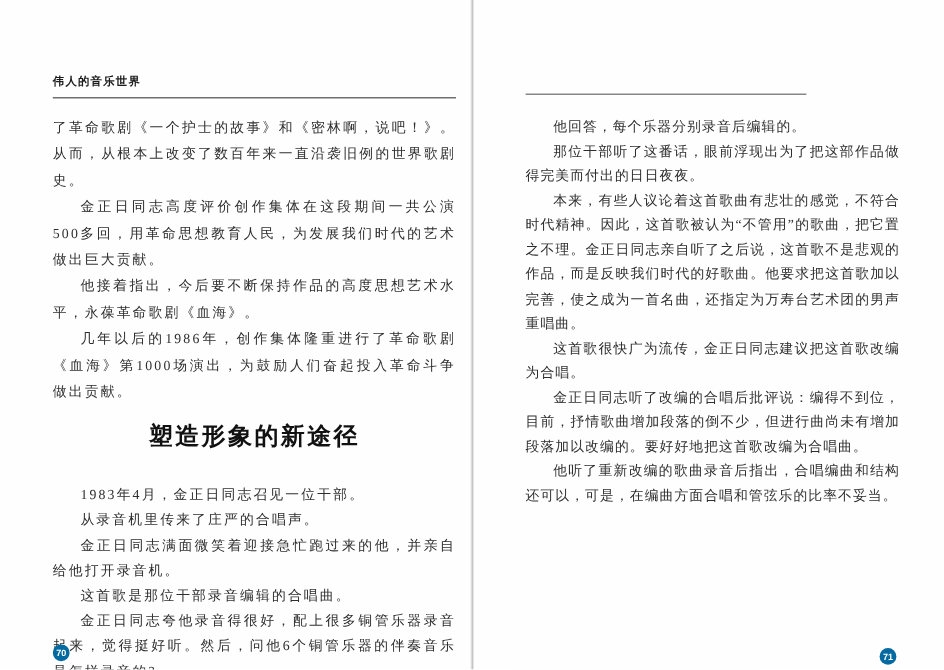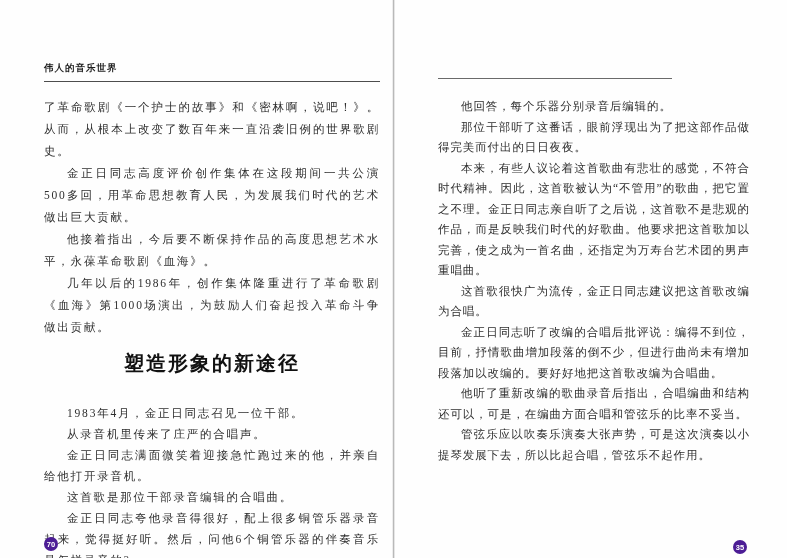--- a/index.html
+++ b/index.html
@@ -52,21 +52,21 @@
     margin:12px 0 26px 0;
     font-size:20px;font-weight:bold;color:#111;
     text-align:center;letter-spacing:2px;
     font-family:Liberation Mono, monospace;
   }
 
   
   .page-num{
     position:absolute;
     width:14px;height:14px;border-radius:50%;
-    background:#4c1d95;color:#ffffff;
+    background:#0369a1;color:#ffffff;
     font-size:7.5px;font-weight:bold;
     display:flex;align-items:center;justify-content:center;
     font-family:"Liberation Sans","DejaVu Sans",sans-serif;
   }
   .pn-left{left:0px;top:475px;}
   .pn-right{right:3px;top:470px;}
 </style>
 </head>
 <body>
 
@@ -106,20 +106,19 @@
       <div class="ph-rule-right"></div>
     </header>
 
     <div class="body body-r">
       <p>他回答，每个乐器分别录音后编辑的。</p>
       <p>那位干部听了这番话，眼前浮现出为了把这部作品做得完美而付出的日日夜夜。</p>
       <p>本来，有些人议论着这首歌曲有悲壮的感觉，不符合时代精神。因此，这首歌被认为“不管用”的歌曲，把它置之不理。金正日同志亲自听了之后说，这首歌不是悲观的作品，而是反映我们时代的好歌曲。他要求把这首歌加以完善，使之成为一首名曲，还指定为万寿台艺术团的男声重唱曲。</p>
       <p>这首歌很快广为流传，金正日同志建议把这首歌改编为合唱。</p>
       <p>金正日同志听了改编的合唱后批评说：编得不到位，目前，抒情歌曲增加段落的倒不少，但进行曲尚未有增加段落加以改编的。要好好地把这首歌改编为合唱曲。</p>
       <p>他听了重新改编的歌曲录音后指出，合唱编曲和结构还可以，可是，在编曲方面合唱和管弦乐的比率不妥当。</p>
-      <p>管弦乐应以吹奏乐演奏大张声势，可是这次演奏以小提琴发展下去，所以比起合唱，管弦乐不起作用。</p>
     </div>
 
     <div class="page-num pn-right">
-      <span>35</span>
+      <span>71</span>
     </div>
   </section>
 </div>
 
 </body></html>

